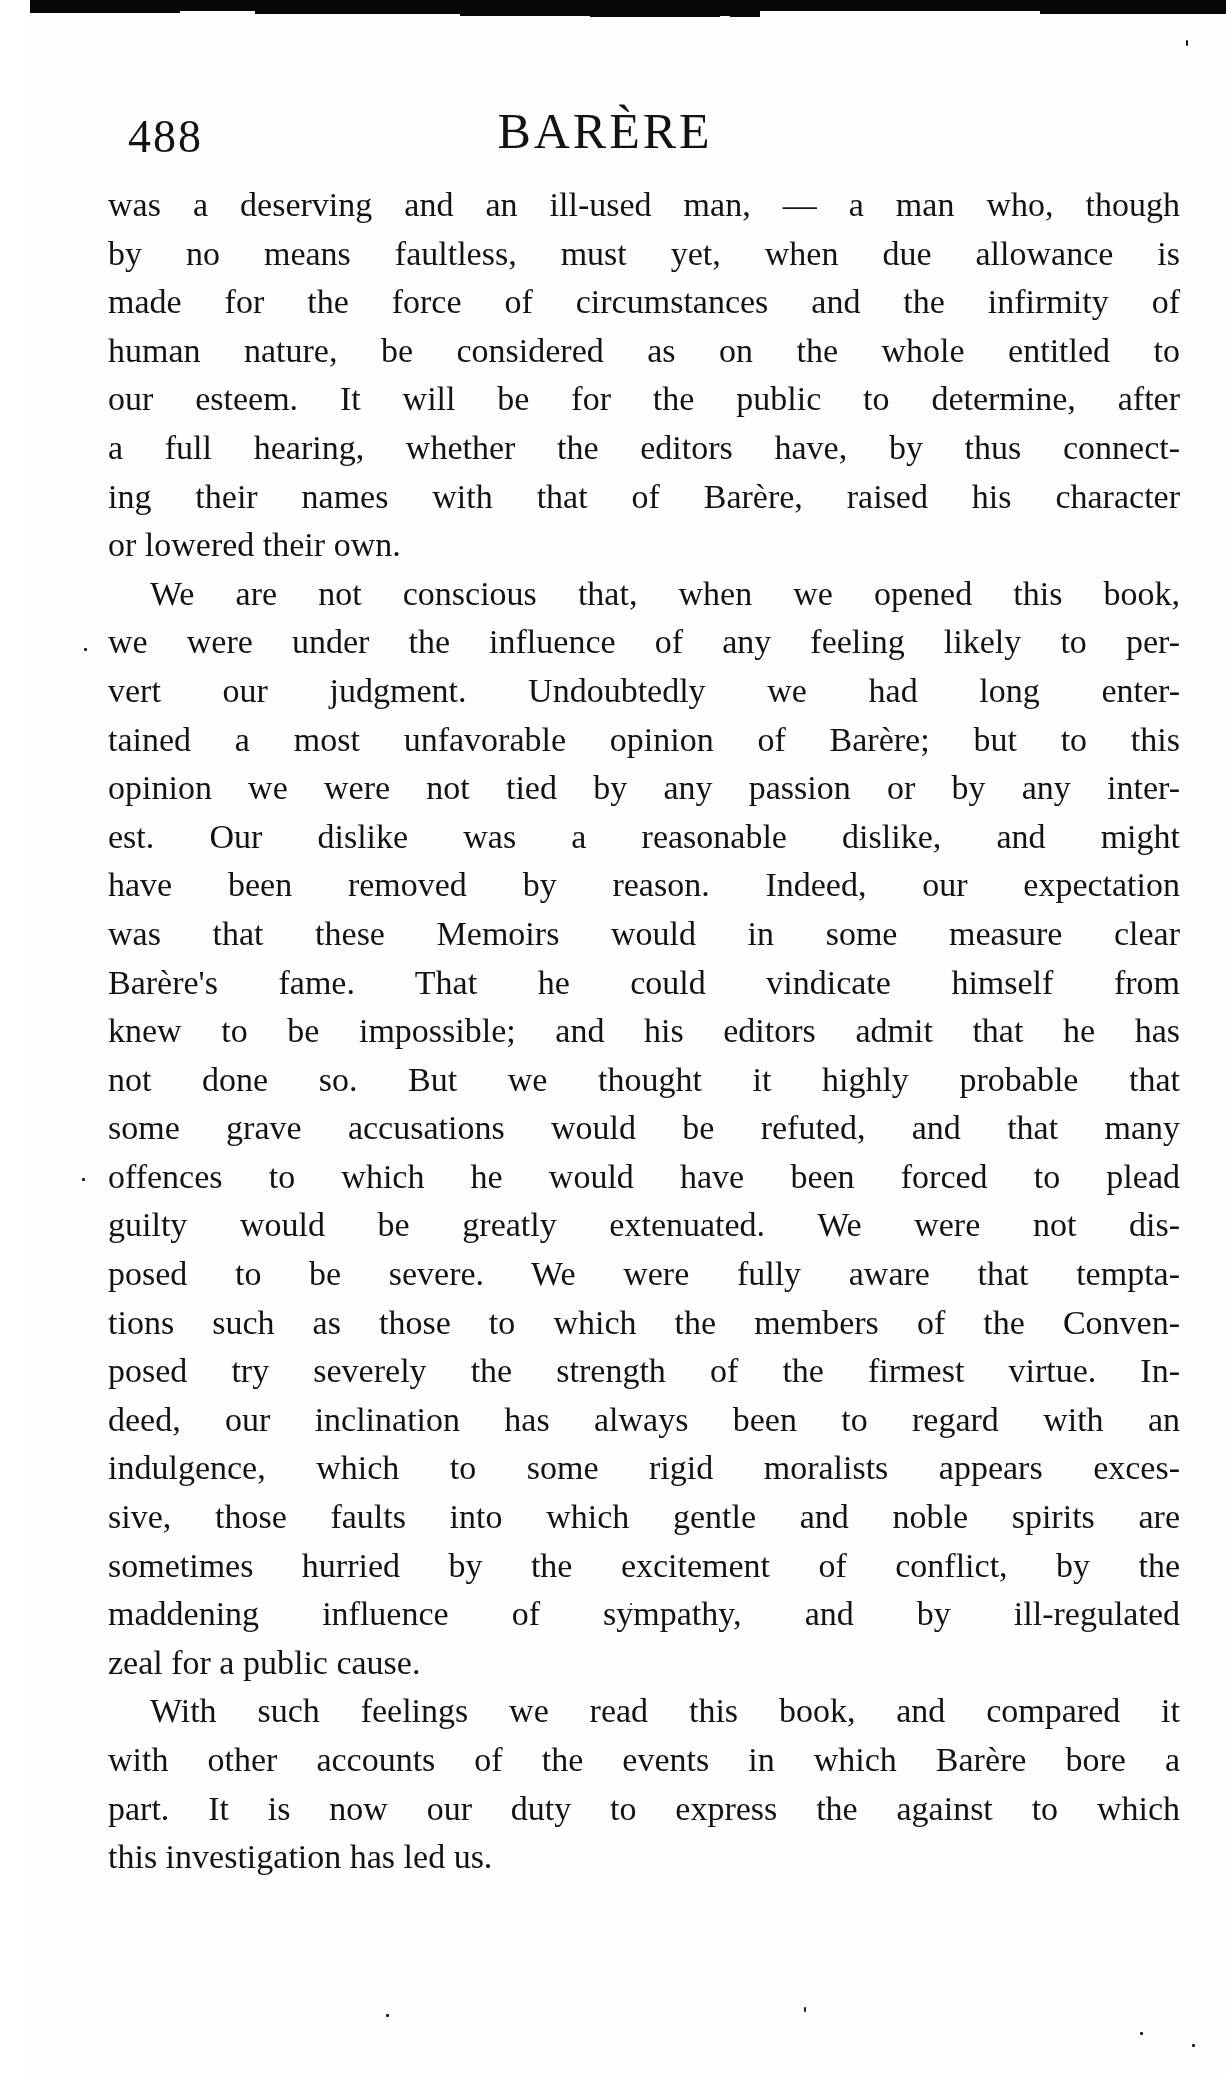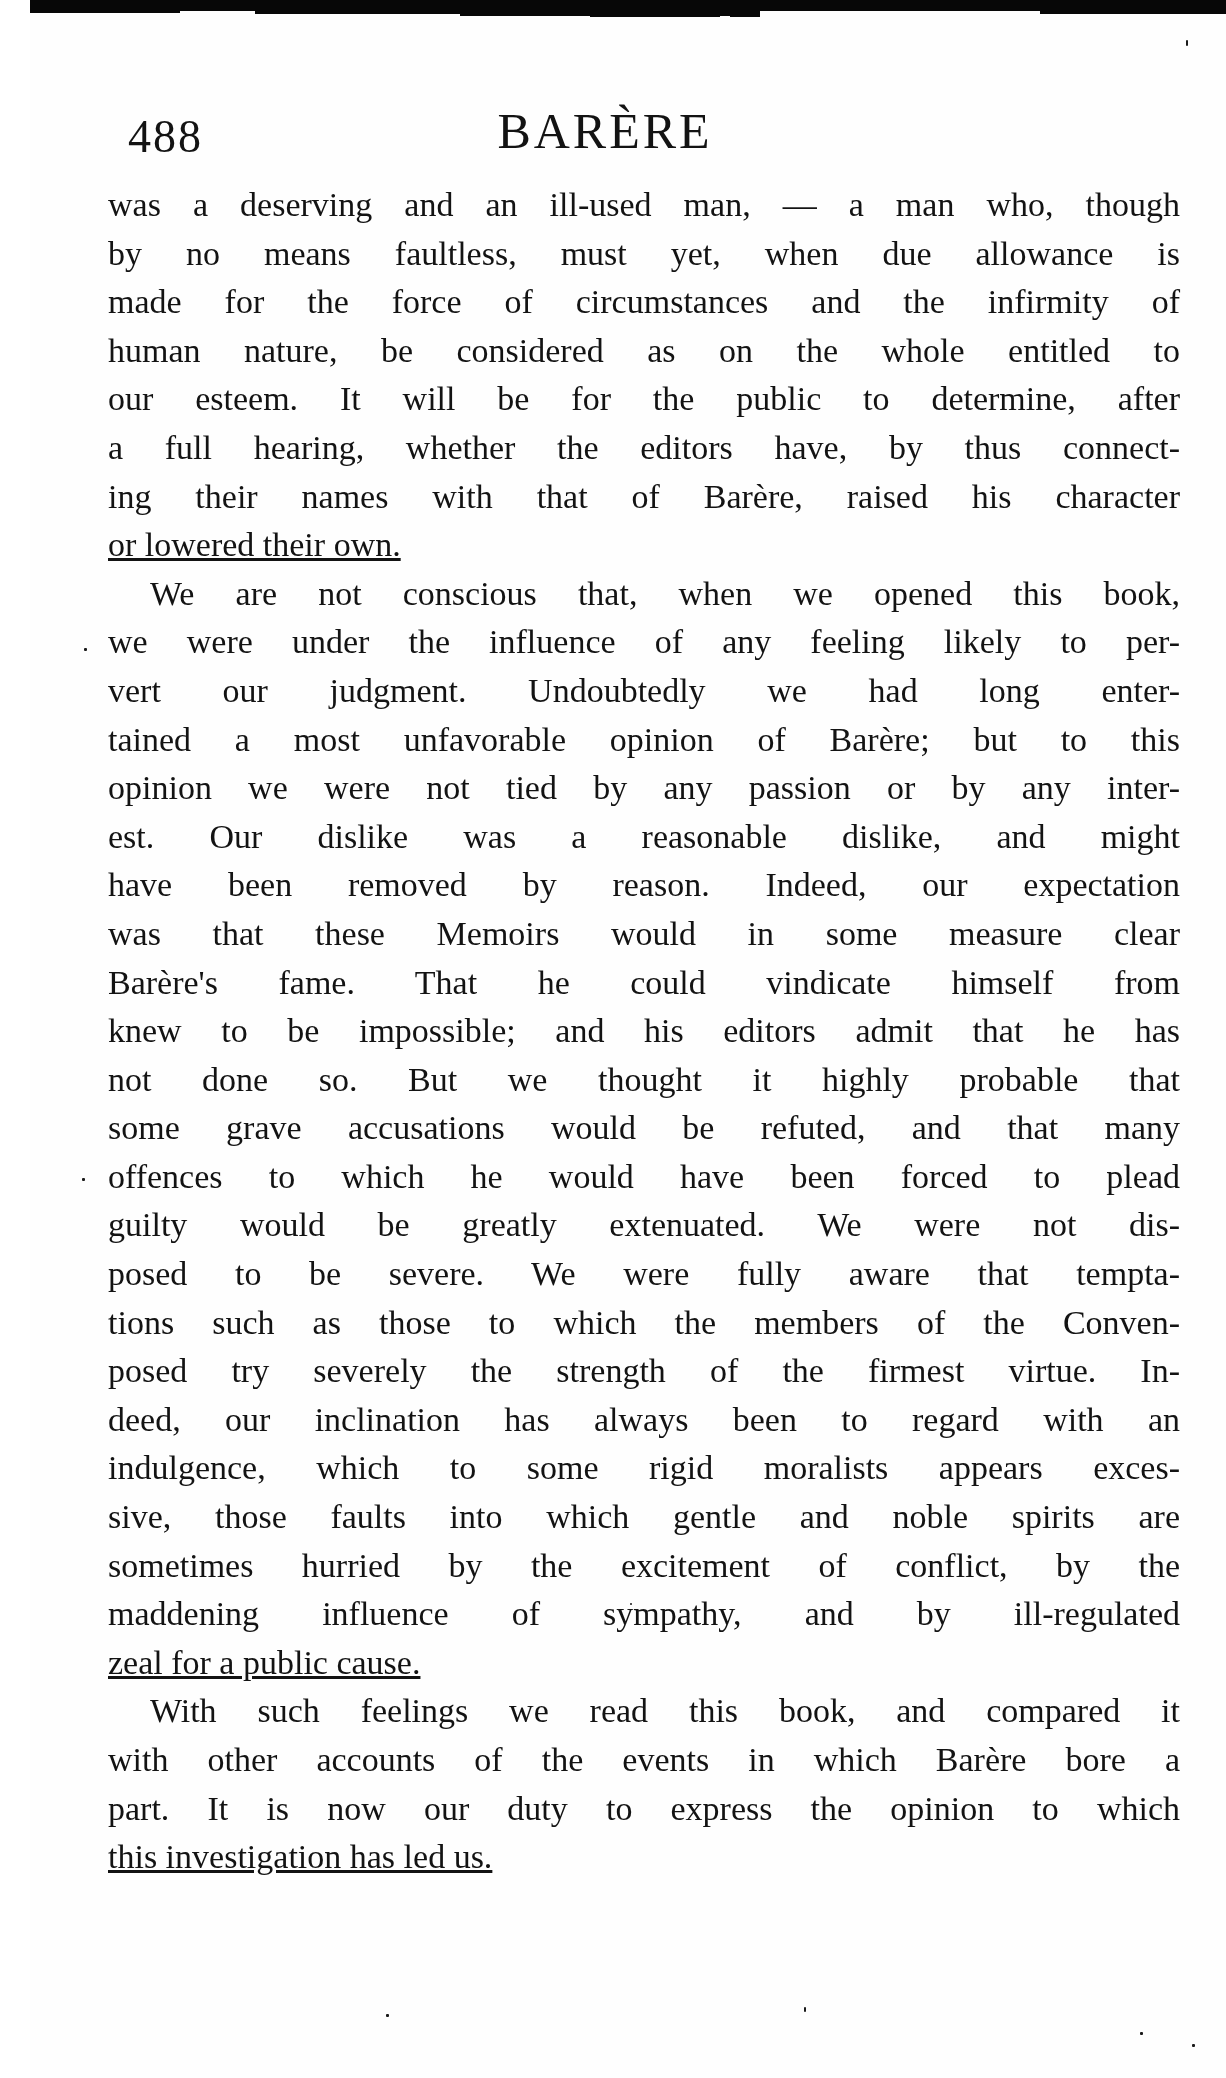--- a/index.html
+++ b/index.html
@@ -68,21 +68,20 @@
     line-height: 48.6px;
   }
   .line {
     height: 48.6px;
     text-align: justify;
     text-align-last: justify;
     white-space: normal;
   }
   .line.para-end {
     text-align-last: left;
-    text-decoration: underline;
   }
   .line.indent {
     text-indent: 42px;
   }
 
   
   .speck {
     position: absolute;
     background: #1a1a1a;
     width: 3px;
@@ -144,21 +143,21 @@
       <div class="line">tions such as those to which the members of the Conven-</div>
       <div class="line">posed try severely the strength of the firmest virtue.  In-</div>
       <div class="line">deed, our inclination has always been to regard with an</div>
       <div class="line">indulgence, which to some rigid moralists appears exces-</div>
       <div class="line">sive, those faults into which gentle and noble spirits are</div>
       <div class="line">sometimes hurried by the excitement of conflict, by the</div>
       <div class="line">maddening influence of sympathy, and by ill-regulated</div>
       <div class="line para-end">zeal for a public cause.</div>
       <div class="line indent">With such feelings we read this book, and compared it</div>
       <div class="line">with other accounts of the events in which Barère bore a</div>
-      <div class="line">part.  It is now our duty to express the opinion to which</div>
+      <div class="line">part.  It is now our duty to express the against to which</div>
       <div class="line para-end">this investigation has led us.</div>
     </div>
 
   <span class="speck sp1"></span>
   <span class="speck sp2"></span>
   <span class="speck sp3"></span>
   <span class="speck sp4"></span>
   <span class="speck sp5"></span>
   <span class="speck sp6"></span>
   <span class="speck sp7"></span>

